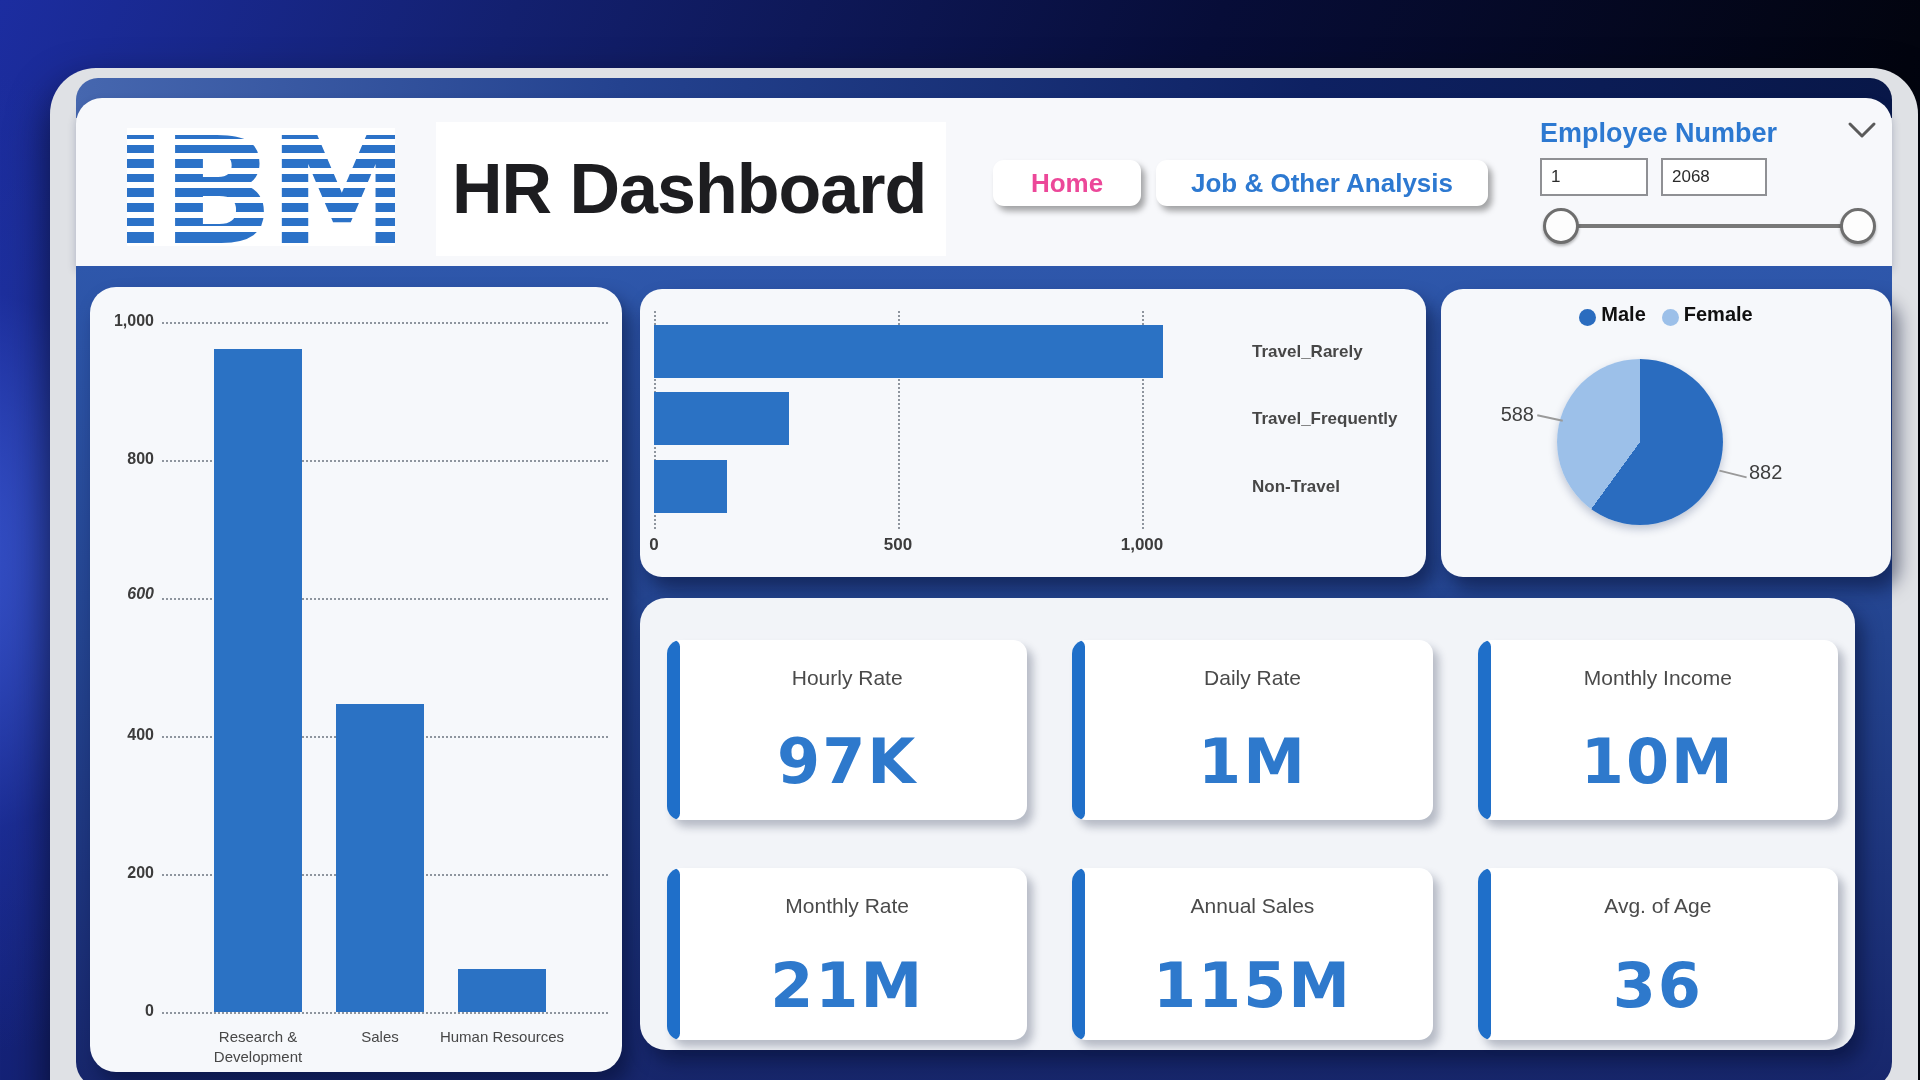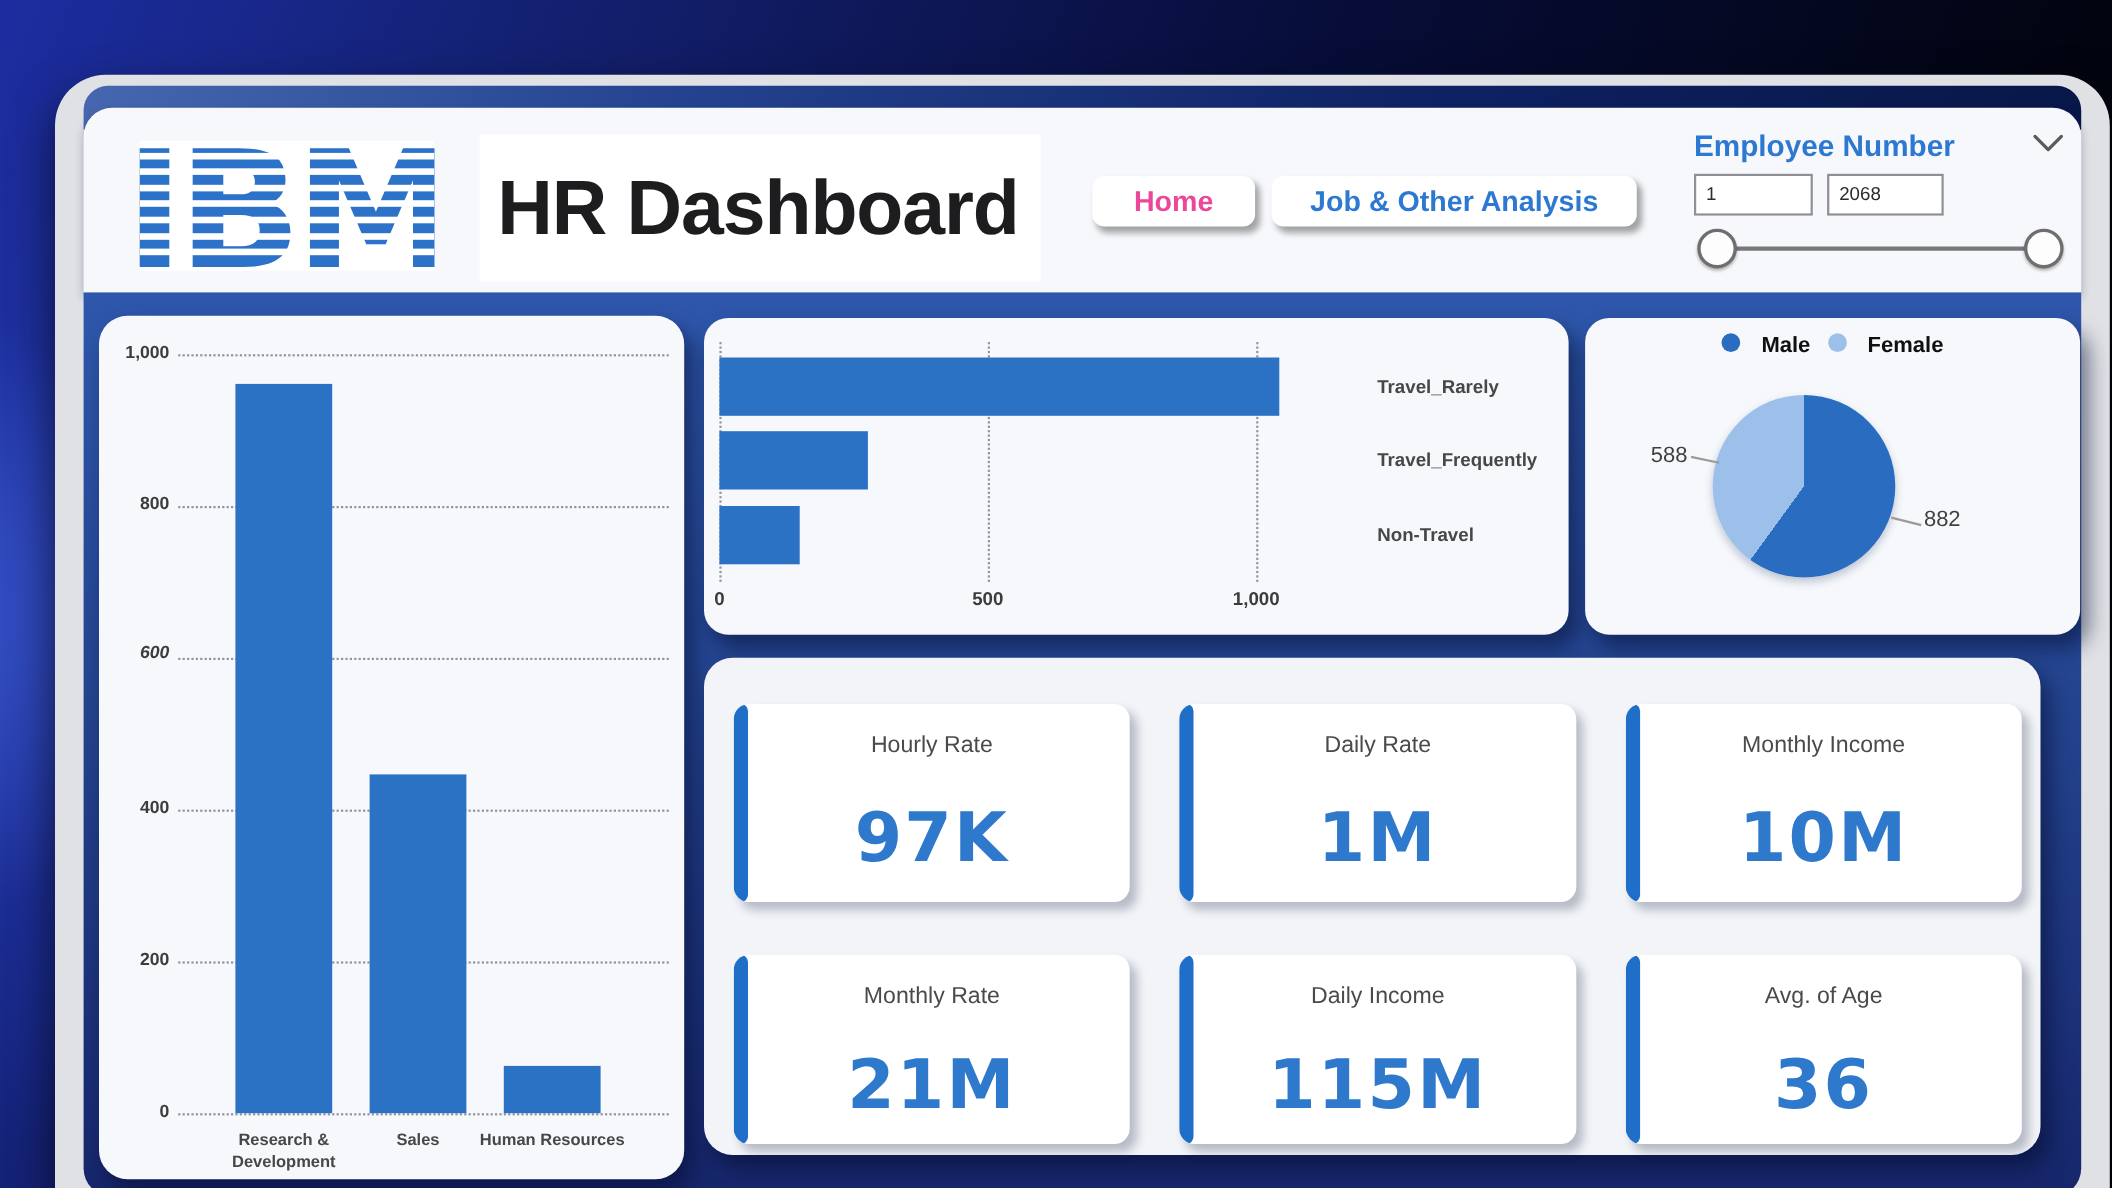--- a/index.html
+++ b/index.html
@@ -48,27 +48,27 @@
   .slider-track{position:absolute;left:1561px;top:224px;width:297px;height:4px;background:#787878;border-radius:2px}
   .slider-handle{position:absolute;top:208px;width:36px;height:36px;border-radius:50%;background:#fdfdfd;
     border:3px solid #6e6e6e;cursor:pointer;box-shadow:0 2px 3px rgba(0,0,0,.3)}
   .handle-left{left:1543px}
   .handle-right{left:1840px}
   
   .chart{position:absolute;inset:0}
   .hgrid{position:absolute;left:72px;right:14px;height:0;border-top:2px dotted #7d848e;opacity:.85}
   .ytick{position:absolute;left:0;width:64px;text-align:right;font-size:16px;font-weight:700;color:#3c3c3c}
   .vbar{position:absolute;background:#2b72c4;cursor:pointer}
-  .catlab{position:absolute;text-align:center;font-size:15px;font-weight:700;color:#474747;line-height:1.3}
+  .catlab{position:absolute;text-align:center;font-size:15px;font-weight:400;color:#474747;line-height:1.3}
   .vgrid{position:absolute;width:0;border-left:2px dotted #7d848e;opacity:.85}
   .xtick{position:absolute;width:64px;text-align:center;font-size:17px;font-weight:700;color:#3c3c3c}
   .hbar{position:absolute;background:#2b72c4;cursor:pointer}
   .hcat{position:absolute;font-size:17px;font-weight:700;color:#474747;white-space:nowrap}
   .legend{position:absolute;left:0;top:14px;width:100%;display:flex;justify-content:center;gap:16px}
-  .legend-item{display:flex;align-items:flex-start;gap:19px;cursor:pointer}
+  .legend-item{display:flex;align-items:flex-end;gap:5px;cursor:pointer}
   .legend-dot{width:17px;height:17px;border-radius:50%}
   .legend-lab{font-size:20px;font-weight:700;color:#101010}
   .pie-circle{position:absolute;left:116px;top:70px;width:166px;height:166px;border-radius:50%;cursor:pointer;
     box-shadow:0 4px 8px rgba(20,40,90,.25)}
   .pie-call{position:absolute;font-size:20px;font-weight:400;color:#3f3f3f}
   .pie-leader{position:absolute;height:0;border-top:2px solid #9a9a9a}
   
   .kpi{position:relative;background:#fff;border-radius:14px;box-shadow:6px 7px 9px rgba(30,40,70,.28);
     overflow:hidden}
   .kpi-accent{position:absolute;left:0;top:0;bottom:0;width:13px;background:#1f6fc9;border-radius:10px}
@@ -186,21 +186,21 @@
       <div class="kpi-title">Monthly Income</div>
       <div class="kpi-value">10M</div>
     </div>
     <div class="kpi">
       <div class="kpi-accent"></div>
       <div class="kpi-title">Monthly Rate</div>
       <div class="kpi-value">21M</div>
     </div>
     <div class="kpi">
       <div class="kpi-accent"></div>
-      <div class="kpi-title">Daily Income</div>
+      <div class="kpi-title">Annual Sales</div>
       <div class="kpi-value">115M</div>
     </div>
     <div class="kpi">
       <div class="kpi-accent"></div>
       <div class="kpi-title">Avg. of Age</div>
       <div class="kpi-value">36</div>
     </div>
   </div>
 </div>
 

